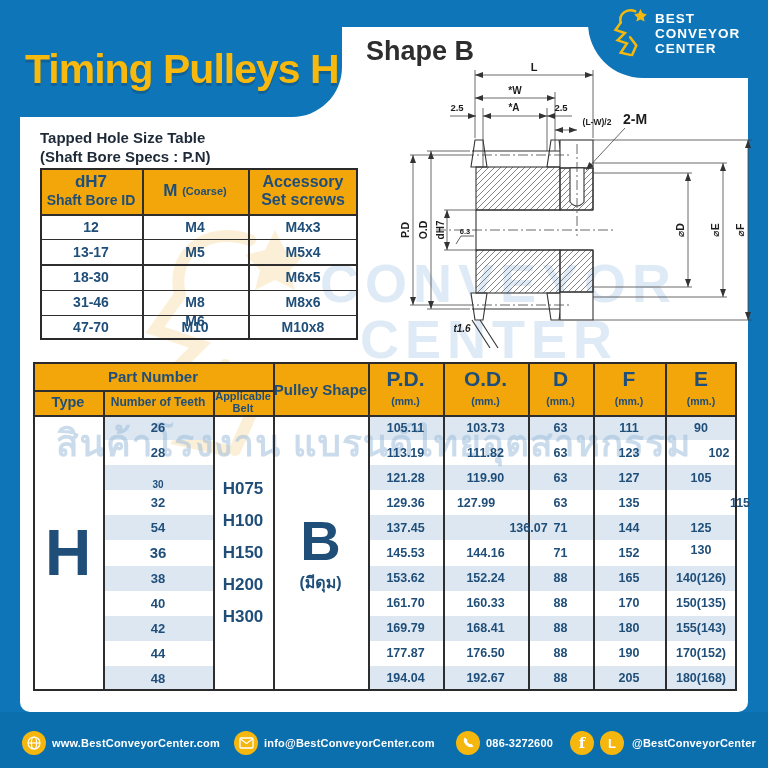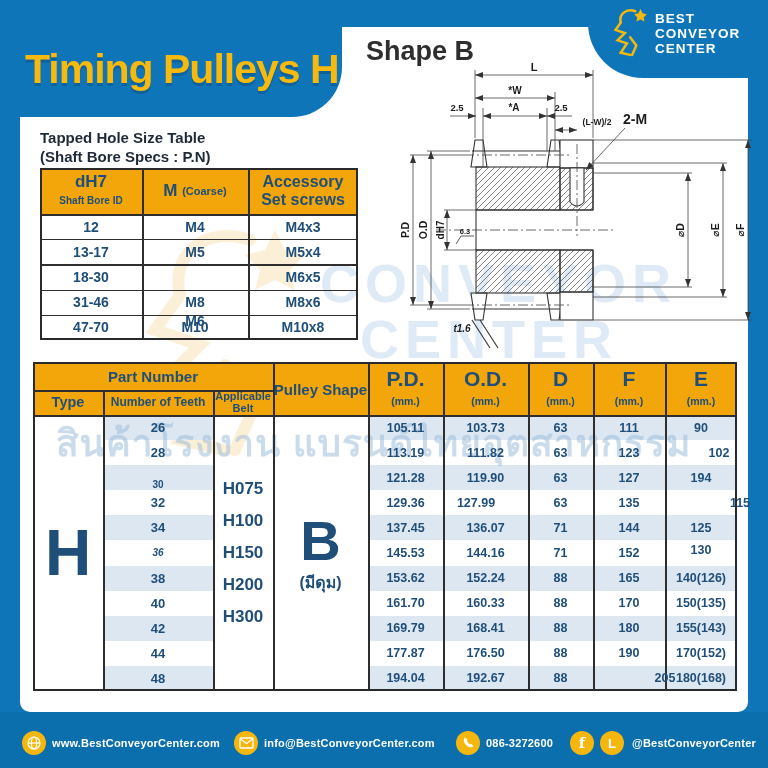--- a/index.html
+++ b/index.html
@@ -153,21 +153,21 @@
     </g>
   </svg>
 
   <div class="sec-title">
     <div>Tapped Hole Size Table</div>
     <div>(Shaft Bore Specs : P.N)</div>
   </div>
   <div class="tbl" id="tapped-tbl" style="left:40px;top:168px;width:318px;height:172px;">
     <div class="hdr-bg" style="left:0;top:0;width:318px;height:46px;"></div>
     <div class="c" style="left:0;top:4px;width:102px;height:20px;font-size:17px;">dH7</div>
-    <div class="c" style="left:0;top:24px;width:102px;height:16px;font-size:10px;">Shaft Bore ID</div>
+    <div class="c" style="left:0;top:24px;width:102px;height:16px;font-size:14px;">Shaft Bore ID</div>
     <div class="c" style="left:102px;top:13px;width:106px;height:20px;font-size:17px;">
       <span>M</span>&nbsp;<span style="font-size:11px;">(Coarse)</span>
     </div>
     <div class="c" style="left:208px;top:4px;width:110px;height:20px;font-size:16px;">Accessory</div>
     <div class="c" style="left:208px;top:23px;width:110px;height:18px;font-size:16px;">Set screws</div>
     <div class="outline"></div>
   <div class="vline" style="left: 102px; top: 0px; width: 1.5px; height: 172px;"></div>
       <div class="vline" style="left: 208px; top: 0px; width: 1.5px; height: 172px;"></div>
       <div class="c" style="left: 0px; top: 46px; width: 102px; height: 25.2px; font-size: 14px;">12</div>
       <div class="c" style="left: 102px; top: 46px; width: 106px; height: 25.2px; font-size: 14px;">M4</div>
@@ -223,36 +223,36 @@
       <div class="c" style="left: 495px; top: 78.0909px; width: 65px; height: 25.0909px; font-size: 12.5px;">63</div>
       <div class="c" style="left: 560px; top: 78.0909px; width: 72px; height: 25.0909px; font-size: 12.5px;">123</div>
       <div class="c" style="left: 632px; top: 78.0909px; width: 72px; height: 25.0909px; font-size: 12.5px; padding-left: 18px;">102</div>
       <div class="stripe" style="left: 70px; top: 103.182px; width: 110px; height: 25.0909px;"></div>
       <div class="stripe" style="left: 335px; top: 103.182px; width: 369px; height: 25.0909px;"></div>
       <div class="c" style="left: 70px; top: 110px; width: 110px; height: 25.0909px; font-size: 10px;">30</div>
       <div class="c" style="left: 335px; top: 103.182px; width: 75px; height: 25.0909px; font-size: 12.5px;">121.28</div>
       <div class="c" style="left: 410px; top: 103.182px; width: 85px; height: 25.0909px; font-size: 12.5px;">119.90</div>
       <div class="c" style="left: 495px; top: 103.182px; width: 65px; height: 25.0909px; font-size: 12.5px;">63</div>
       <div class="c" style="left: 560px; top: 103.182px; width: 72px; height: 25.0909px; font-size: 12.5px;">127</div>
-      <div class="c" style="left: 632px; top: 103.182px; width: 72px; height: 25.0909px; font-size: 12.5px;">194</div>
+      <div class="c" style="left: 632px; top: 103.182px; width: 72px; height: 25.0909px; font-size: 12.5px;">105</div>
       <div class="c" style="left: 70px; top: 128.273px; width: 110px; height: 25.0909px; font-size: 13px;">32</div>
       <div class="c" style="left: 335px; top: 128.273px; width: 75px; height: 25.0909px; font-size: 12.5px;">129.36</div>
       <div class="c" style="left: 410px; top: 128.273px; width: 66px; height: 25.0909px; font-size: 12.5px;">127.99</div>
       <div class="c" style="left: 495px; top: 128.273px; width: 65px; height: 25.0909px; font-size: 12.5px;">63</div>
       <div class="c" style="left: 560px; top: 128.273px; width: 72px; height: 25.0909px; font-size: 12.5px;">135</div>
       <div class="c" style="left: 632px; top: 128.273px; width: 72px; height: 25.0909px; font-size: 12.5px; margin-left: 39px;">115</div>
       <div class="stripe" style="left: 70px; top: 153.364px; width: 110px; height: 25.0909px;"></div>
       <div class="stripe" style="left: 335px; top: 153.364px; width: 369px; height: 25.0909px;"></div>
-      <div class="c" style="left: 70px; top: 153.364px; width: 110px; height: 25.0909px; font-size: 13px;">34</div>
+      <div class="c" style="left: 70px; top: 153.364px; width: 110px; height: 25.0909px; font-size: 13px;">54</div>
       <div class="c" style="left: 335px; top: 153.364px; width: 75px; height: 25.0909px; font-size: 12.5px;">137.45</div>
-      <div class="c" style="left: 410px; top: 153.364px; width: 85px; height: 25.0909px; font-size: 12.5px;">136.07</div>
+      <div class="c" style="left: 410px; top: 153.364px; width: 85px; height: 25.0909px; font-size: 12.5px; padding-left: 43px;">136.07</div>
       <div class="c" style="left: 495px; top: 153.364px; width: 65px; height: 25.0909px; font-size: 12.5px;">71</div>
       <div class="c" style="left: 560px; top: 153.364px; width: 72px; height: 25.0909px; font-size: 12.5px;">144</div>
       <div class="c" style="left: 632px; top: 153.364px; width: 72px; height: 25.0909px; font-size: 12.5px;">125</div>
-      <div class="c" style="left: 70px; top: 178.455px; width: 110px; height: 25.0909px; font-size: 10px; font-style: italic;">36</div>
+      <div class="c" style="left: 70px; top: 178.455px; width: 110px; height: 25.0909px; font-size: 15px;">36</div>
       <div class="c" style="left: 335px; top: 178.455px; width: 75px; height: 25.0909px; font-size: 12.5px;">145.53</div>
       <div class="c" style="left: 410px; top: 178.455px; width: 85px; height: 25.0909px; font-size: 12.5px;">144.16</div>
       <div class="c" style="left: 495px; top: 178.455px; width: 65px; height: 25.0909px; font-size: 12.5px;">71</div>
       <div class="c" style="left: 560px; top: 178.455px; width: 72px; height: 25.0909px; font-size: 12.5px;">152</div>
       <div class="c" style="left: 632px; top: 175px; width: 72px; height: 25.0909px; font-size: 12.5px;">130</div>
       <div class="stripe" style="left: 70px; top: 203.545px; width: 110px; height: 25.0909px;"></div>
       <div class="stripe" style="left: 335px; top: 203.545px; width: 369px; height: 25.0909px;"></div>
       <div class="c" style="left: 70px; top: 203.545px; width: 110px; height: 25.0909px; font-size: 13px;">38</div>
       <div class="c" style="left: 335px; top: 203.545px; width: 75px; height: 25.0909px; font-size: 12.5px;">153.62</div>
       <div class="c" style="left: 410px; top: 203.545px; width: 85px; height: 25.0909px; font-size: 12.5px;">152.24</div>
@@ -278,21 +278,21 @@
       <div class="c" style="left: 410px; top: 278.818px; width: 85px; height: 25.0909px; font-size: 12.5px;">176.50</div>
       <div class="c" style="left: 495px; top: 278.818px; width: 65px; height: 25.0909px; font-size: 12.5px;">88</div>
       <div class="c" style="left: 560px; top: 278.818px; width: 72px; height: 25.0909px; font-size: 12.5px;">190</div>
       <div class="c" style="left: 632px; top: 278.818px; width: 72px; height: 25.0909px; font-size: 12.5px;">170(152)</div>
       <div class="stripe" style="left: 70px; top: 303.909px; width: 110px; height: 25.0909px;"></div>
       <div class="stripe" style="left: 335px; top: 303.909px; width: 369px; height: 25.0909px;"></div>
       <div class="c" style="left: 70px; top: 303.909px; width: 110px; height: 25.0909px; font-size: 13px;">48</div>
       <div class="c" style="left: 335px; top: 303.909px; width: 75px; height: 25.0909px; font-size: 12.5px;">194.04</div>
       <div class="c" style="left: 410px; top: 303.909px; width: 85px; height: 25.0909px; font-size: 12.5px;">192.67</div>
       <div class="c" style="left: 495px; top: 303.909px; width: 65px; height: 25.0909px; font-size: 12.5px;">88</div>
-      <div class="c" style="left: 560px; top: 303.909px; width: 72px; height: 25.0909px; font-size: 12.5px; margin-left: 36px;">205</div>
+      <div class="c" style="left: 560px; top: 303.909px; width: 72px; height: 25.0909px; font-size: 12.5px;">205</div>
       <div class="c" style="left: 632px; top: 303.909px; width: 72px; height: 25.0909px; font-size: 12.5px;">180(168)</div>
       <div class="c" style="left: 0px; top: 53px; width: 70px; height: 276px; font-size: 64px;">H</div>
       <div class="c" style="left: 180px; top: 53px; width: 60px; height: 276px; flex-direction: column; justify-content: center; font-size: 17px; line-height: 32px;">
         <div class="c" style="position: static;">H075</div>
         <div class="c" style="position: static;">H100</div>
         <div class="c" style="position: static;">H150</div>
         <div class="c" style="position: static;">H200</div>
         <div class="c" style="position: static;">H300</div>
       </div>
       <div class="c" style="left: 240px; top: 53px; width: 95px; height: 276px; flex-direction: column; justify-content: center;">

